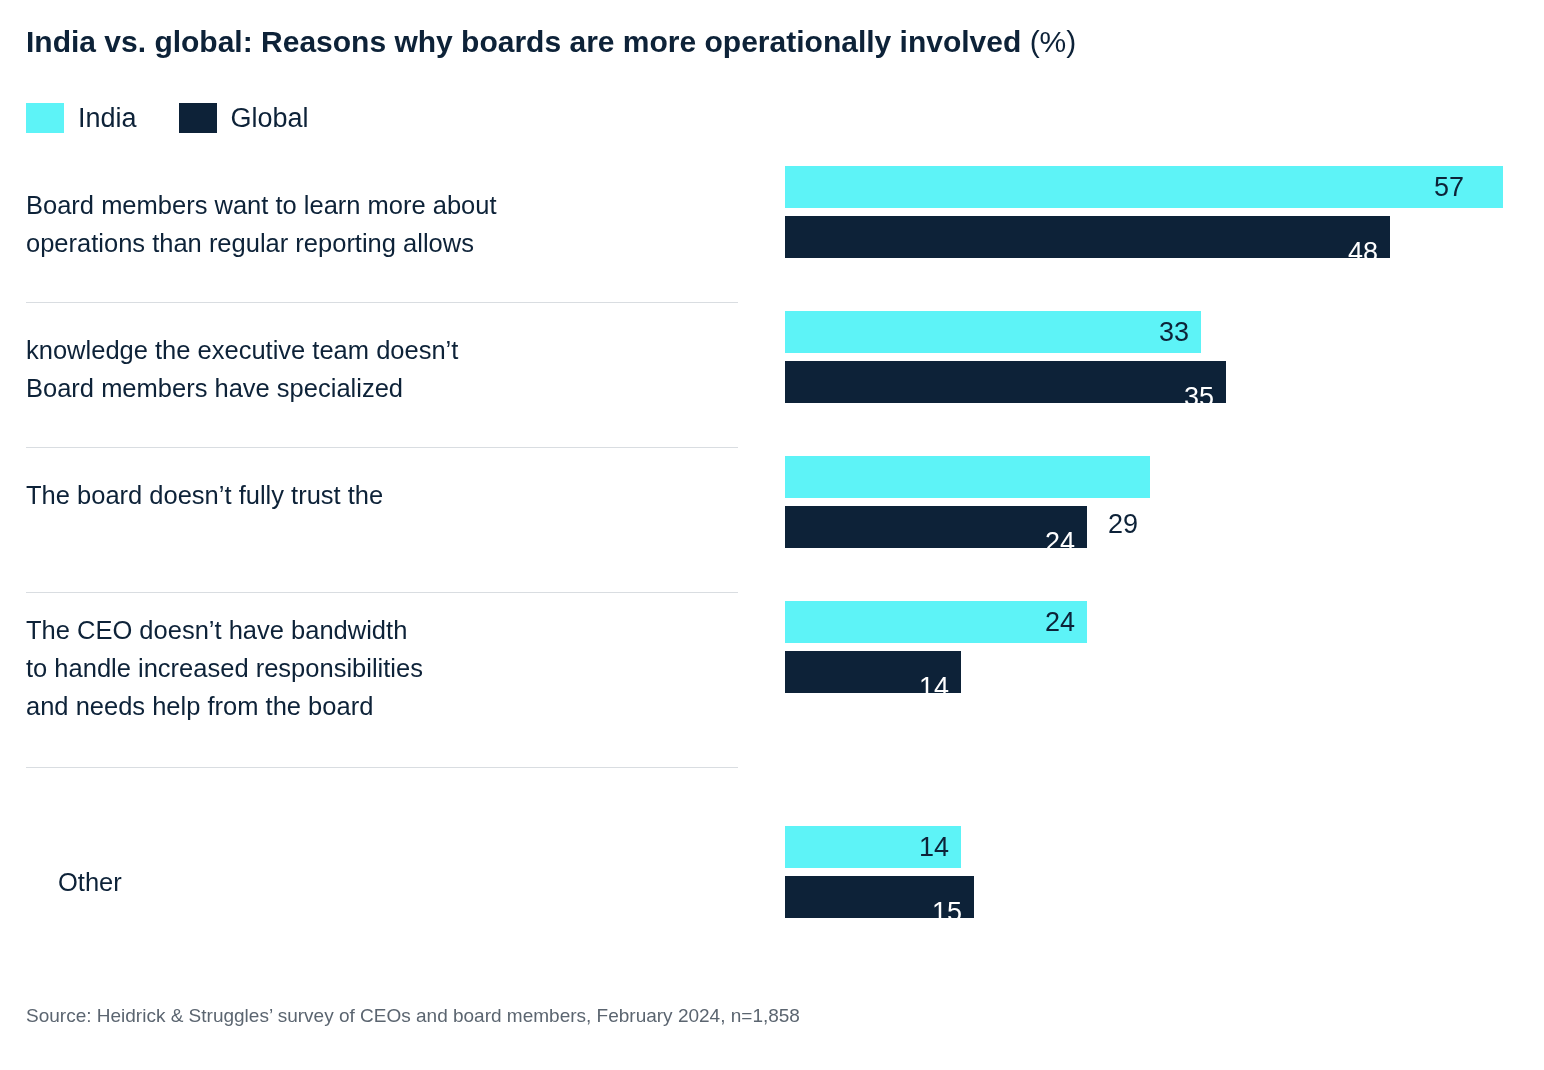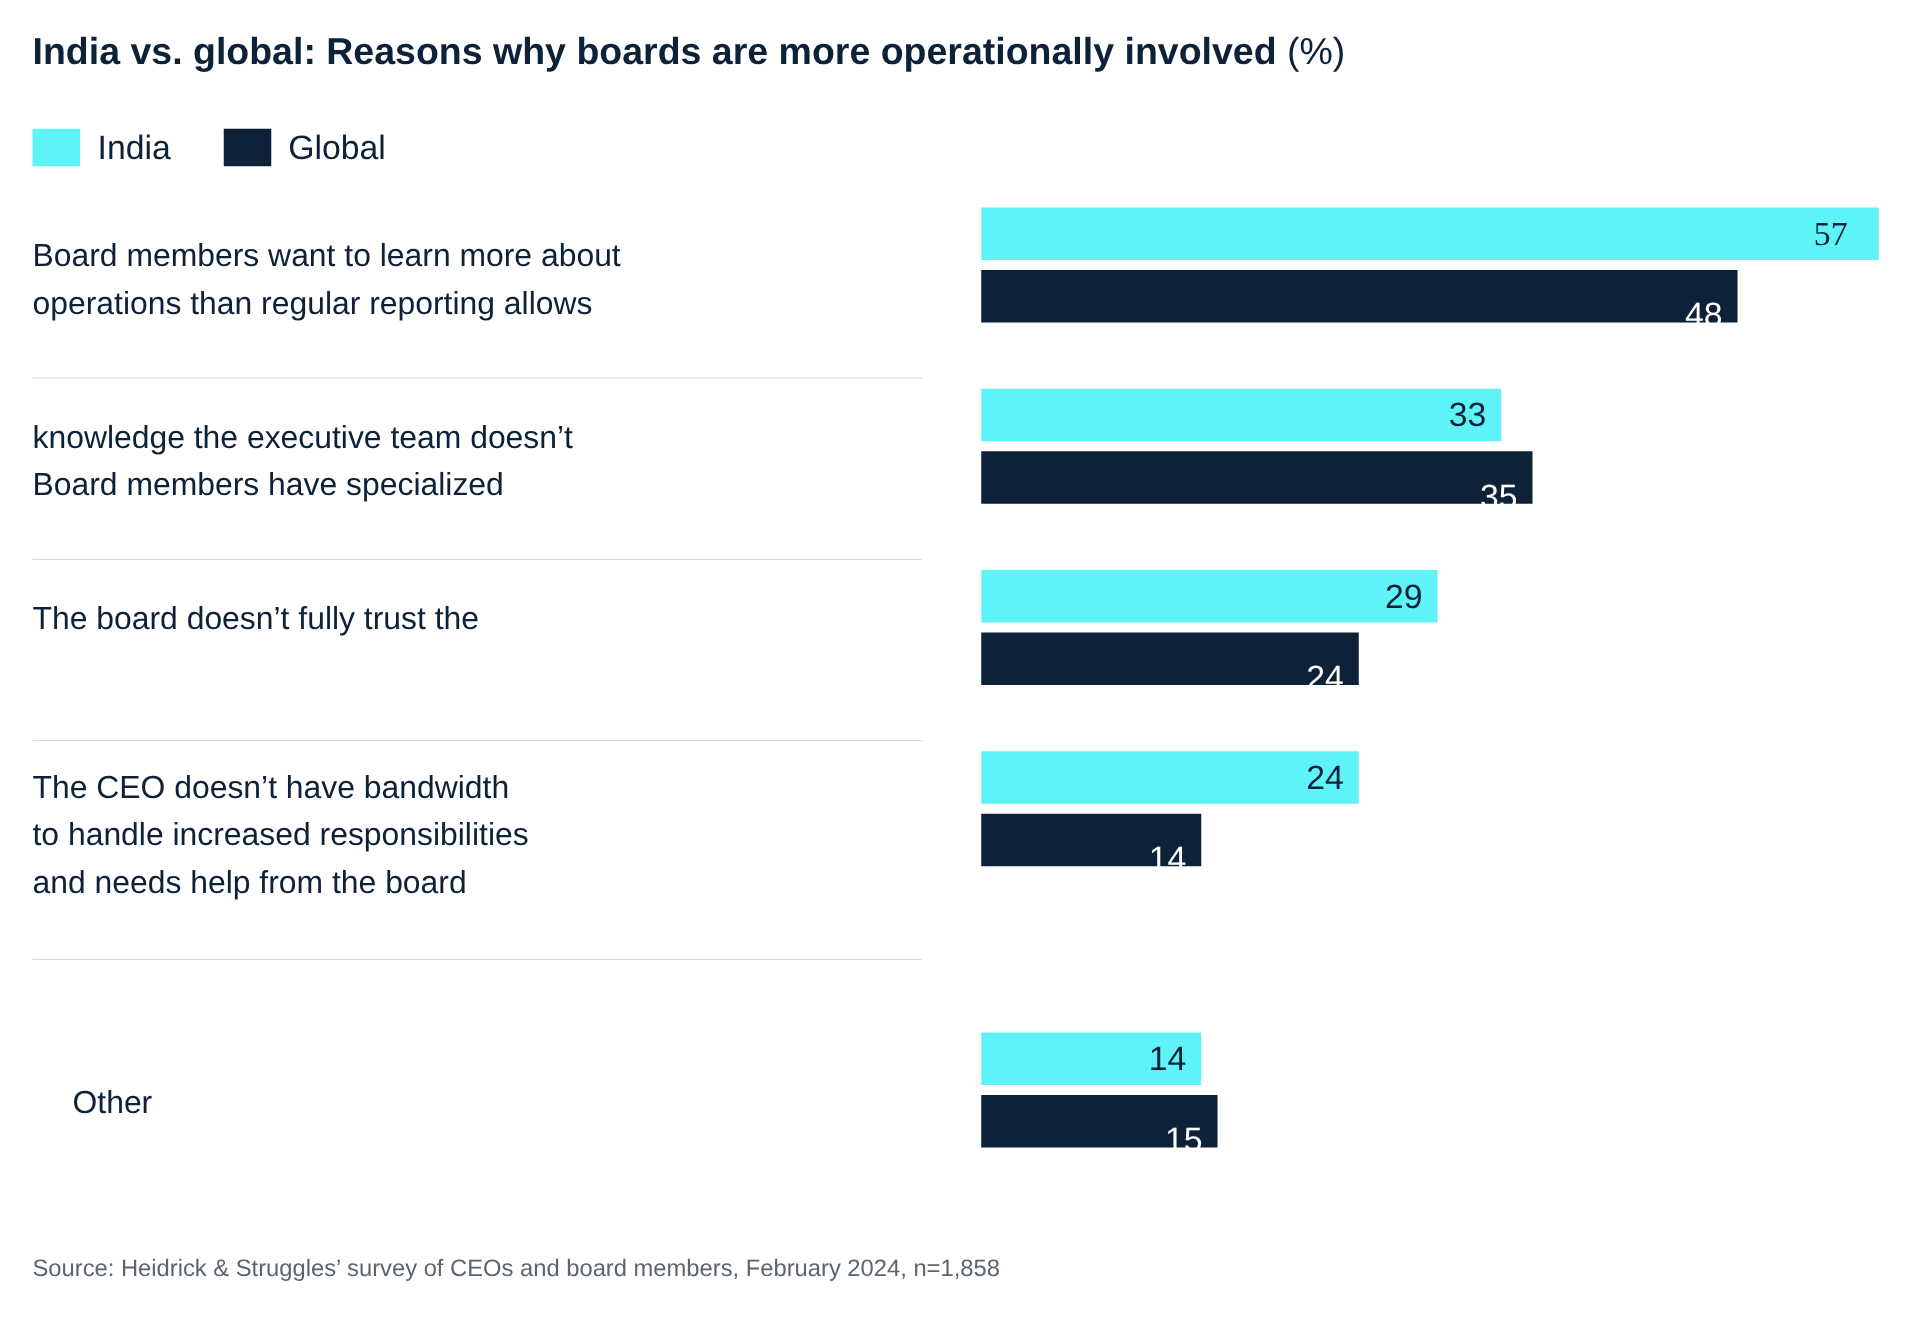--- a/index.html
+++ b/index.html
@@ -160,21 +160,21 @@
 
   <div class="rows" id="rows">
       <div class="row" style="height: 145px;">
         <div class="row-label" style="top: 28px;">
           <div>Board members want to learn more about</div>
           <div>operations than regular reporting allows</div>
         </div>
         <div class="bars" style="top: 8px;">
           <div class="bar-wrap">
             <div class="bar india" style="width: 718px; background: rgb(93, 243, 247);"></div>
-            <div class="bar-value on-india" style="left: 666px; width: 40px;  font-family: Liberation Serif, serif;">57</div>
+            <div class="bar-value on-india" style="left: 639px; width: 40px; text-align: right;">57</div>
           </div>
           <div class="bar-wrap">
             <div class="bar global" style="width: 605px; background: rgb(13, 34, 56);"></div>
             <div class="bar-value on-global" style="left: 553px; width: 40px; text-align: right;">48</div>
           </div>
         </div>
         <div class="row-sep"></div>
       </div>
       <div class="row" style="height: 145px;">
         <div class="row-label" style="top: 28px;">
@@ -193,21 +193,21 @@
         </div>
         <div class="row-sep"></div>
       </div>
       <div class="row" style="height: 145px;">
         <div class="row-label" style="top: 28px;">
           <div>The board doesn’t fully trust the</div>
         </div>
         <div class="bars" style="top: 8px;">
           <div class="bar-wrap">
             <div class="bar india" style="width: 365px; background: rgb(93, 243, 247);"></div>
-            <div class="bar-value on-india" style="left: 313px; width: 40px; text-align: right;">29</div>
+            <div class="bar-value on-india" style="left: 313px; width: 40px; text-align: right; margin-top: 47px;">29</div>
           </div>
           <div class="bar-wrap">
             <div class="bar global" style="width: 302px; background: rgb(13, 34, 56);"></div>
             <div class="bar-value on-global" style="left: 250px; width: 40px; text-align: right;">24</div>
           </div>
         </div>
         <div class="row-sep"></div>
       </div>
       <div class="row" style="height: 175px;">
         <div class="row-label" style="top: 18px;">

